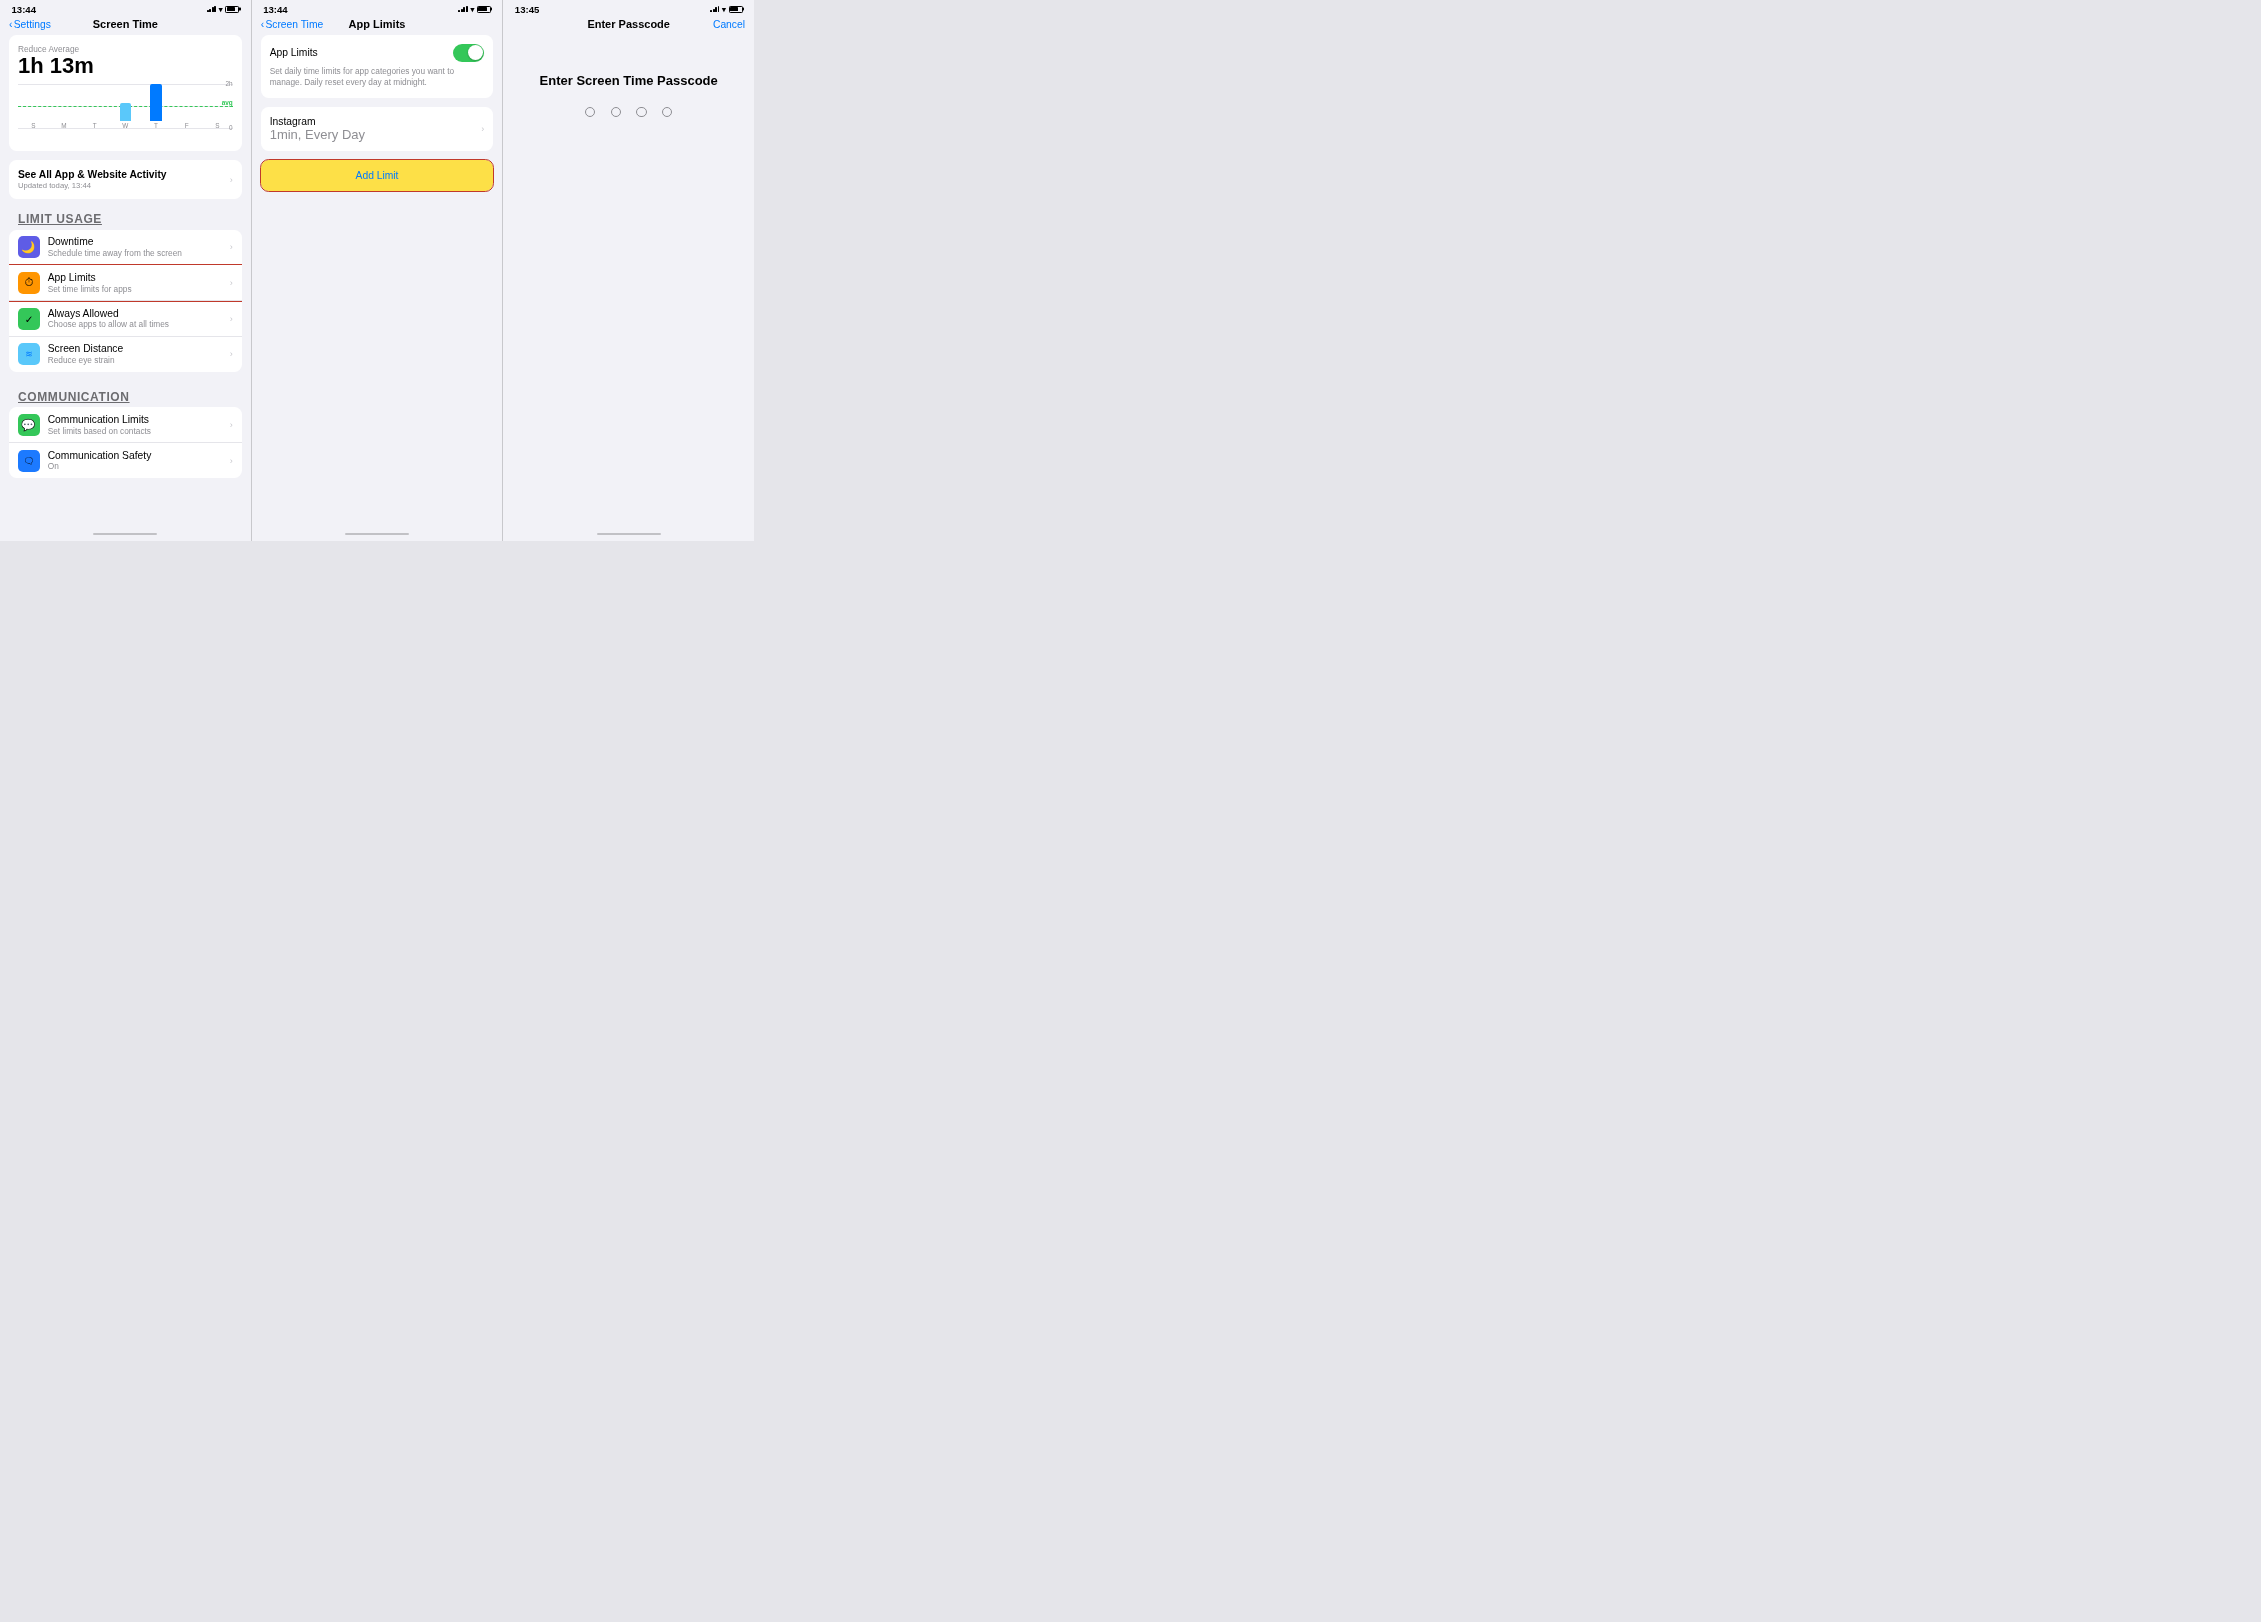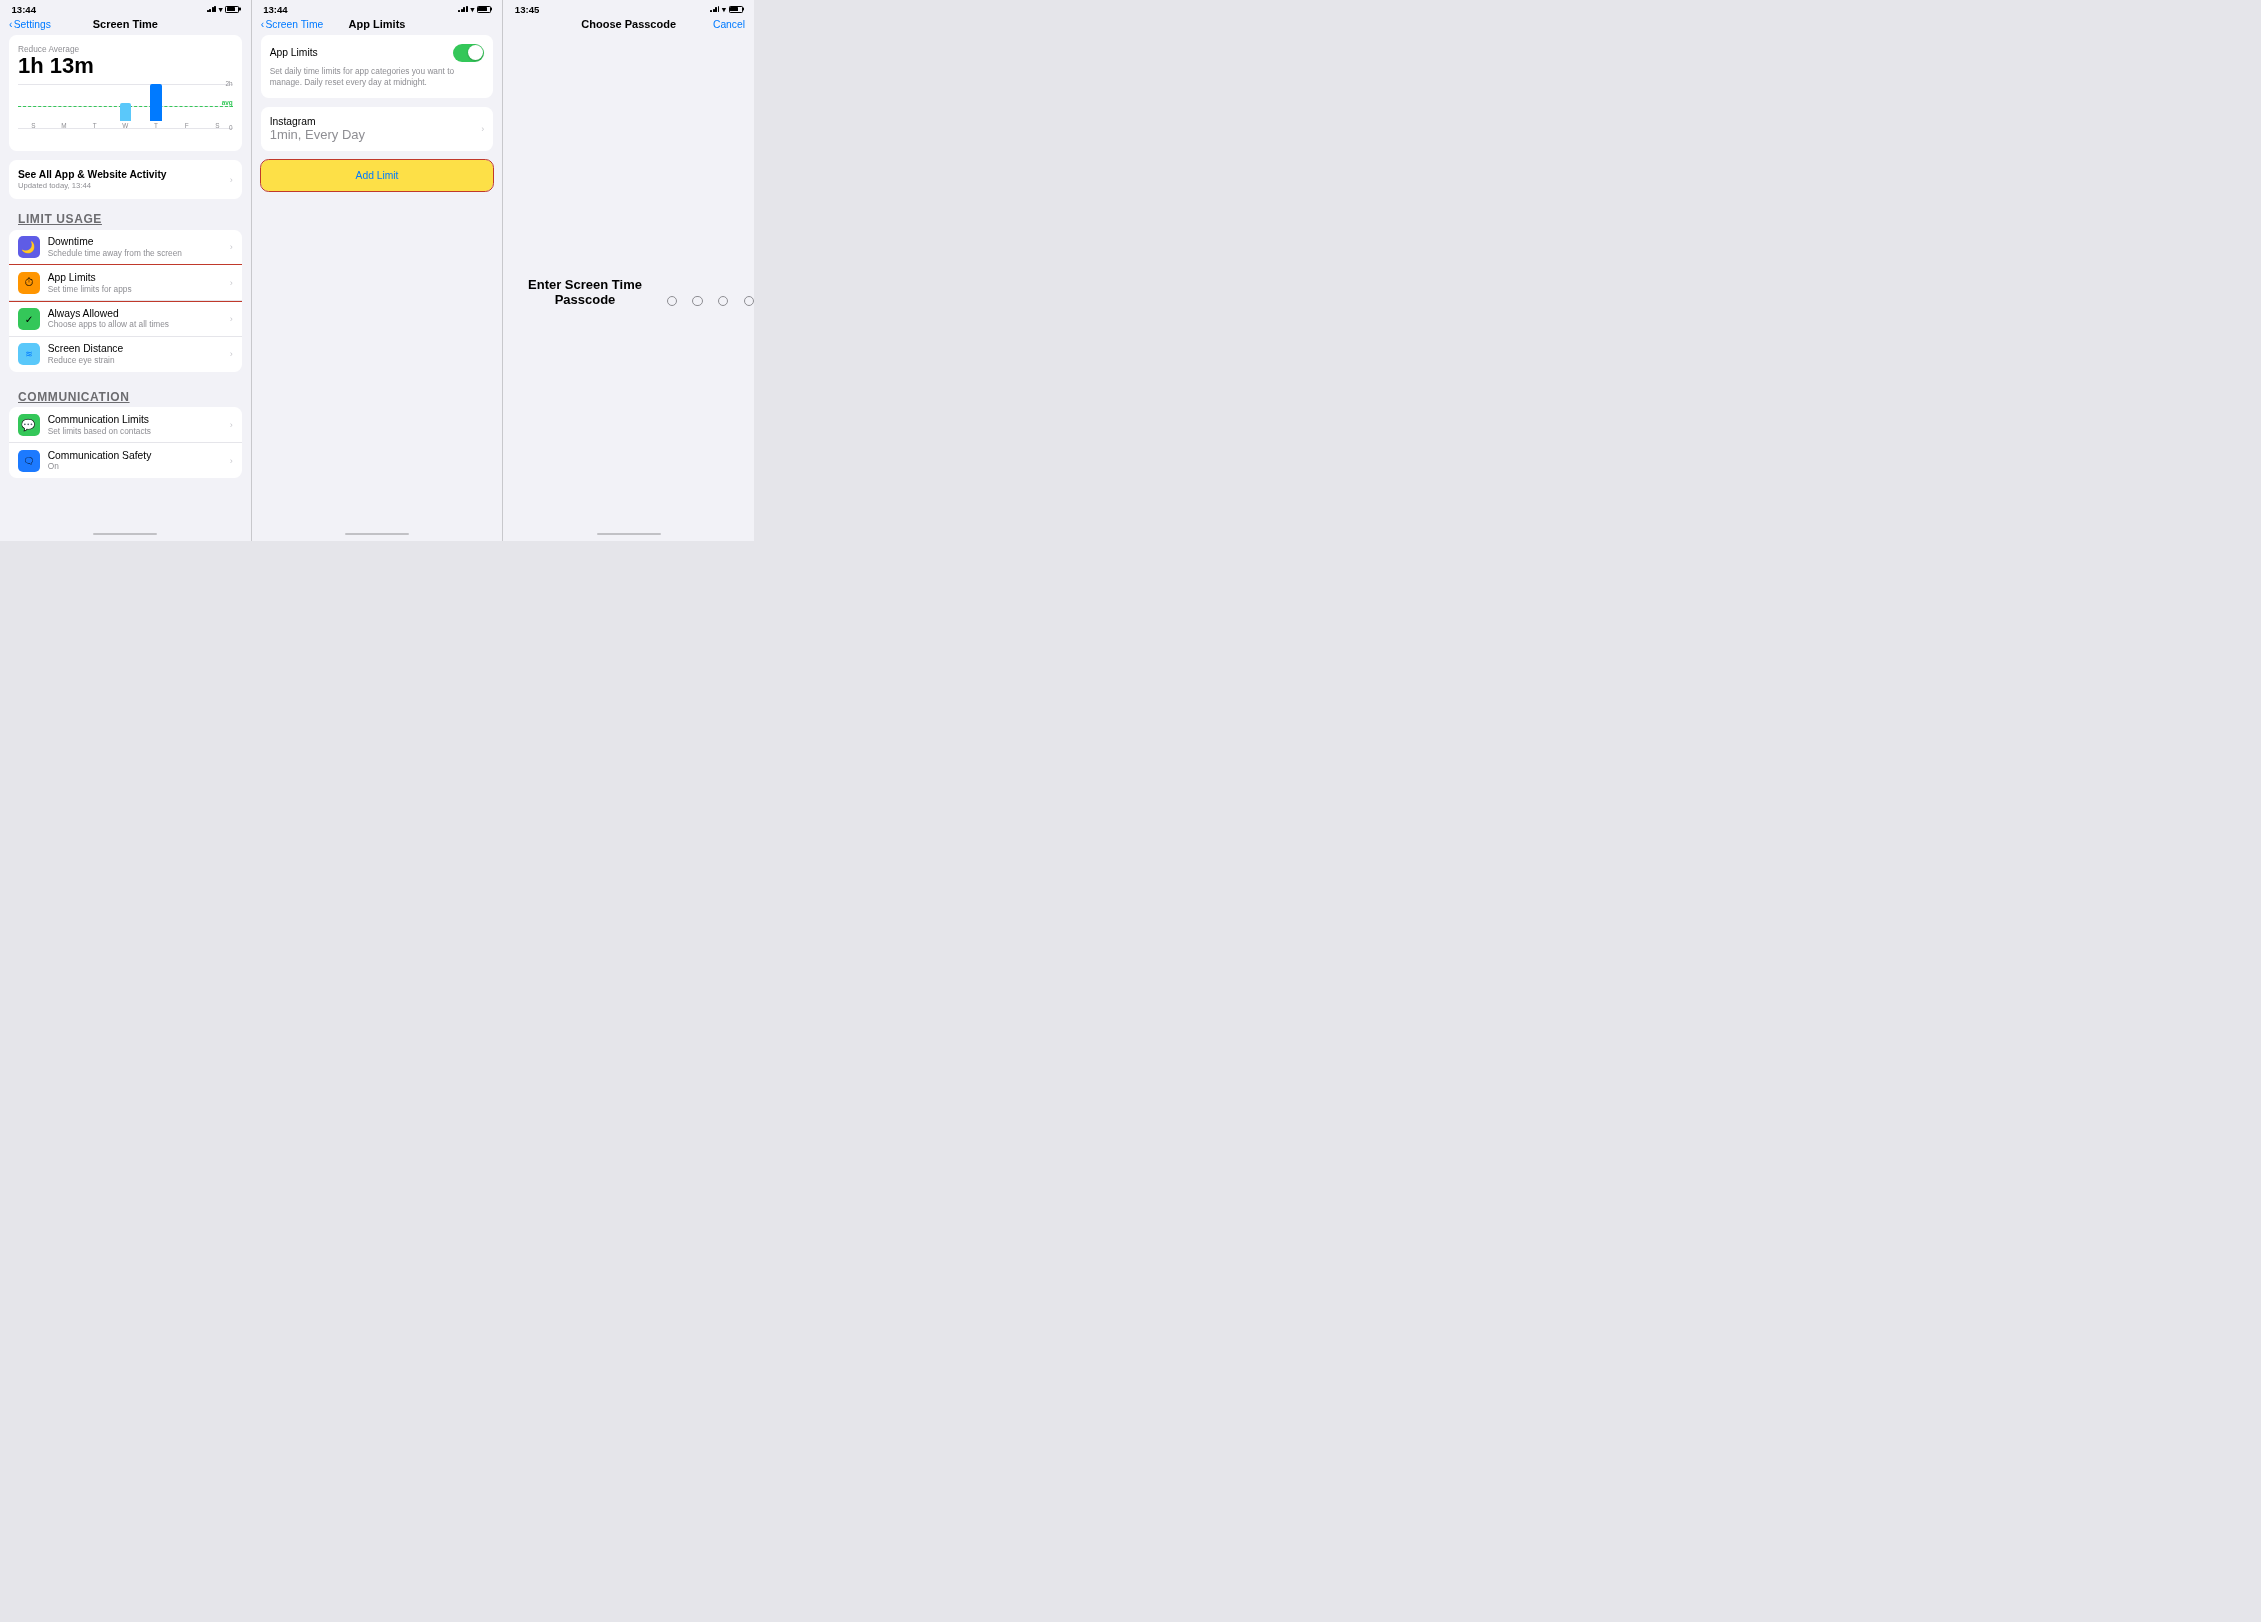--- a/index.html
+++ b/index.html
@@ -321,21 +321,21 @@
     .add-limit-text {
       font-size: 10.3px;
       color: #007aff;
       font-weight: 400;
     }
 
     
     .passcode-content {
       flex: 1;
       display: flex;
-      flex-direction: row;
+      flex-direction: column;
       align-items: center;
       padding-top: 38px;
     }
     .passcode-title {
       font-size: 13px;
       font-weight: 700;
       margin-bottom: 19px;
       text-align: center;
     }
     .passcode-dots {
@@ -582,21 +582,21 @@
         <span style="height:6.4px"></span>
       </div>
       <span class="wifi-icon">▾</span>
       <div class="battery-icon">
         <div class="battery-fill"></div>
       </div>
     </div>
   </div>
 
   <div class="nav-bar">
-    <span class="nav-title">Choose Passcode</span>
+    <span class="nav-title">Enter Passcode</span>
     <span class="nav-action" style="margin-left:auto;">Cancel</span>
   </div>
 
   <div class="passcode-content">
     <div class="passcode-title">Enter Screen Time Passcode</div>
     <div class="passcode-dots">
       <div class="passcode-dot"></div>
       <div class="passcode-dot"></div>
       <div class="passcode-dot"></div>
       <div class="passcode-dot"></div>

